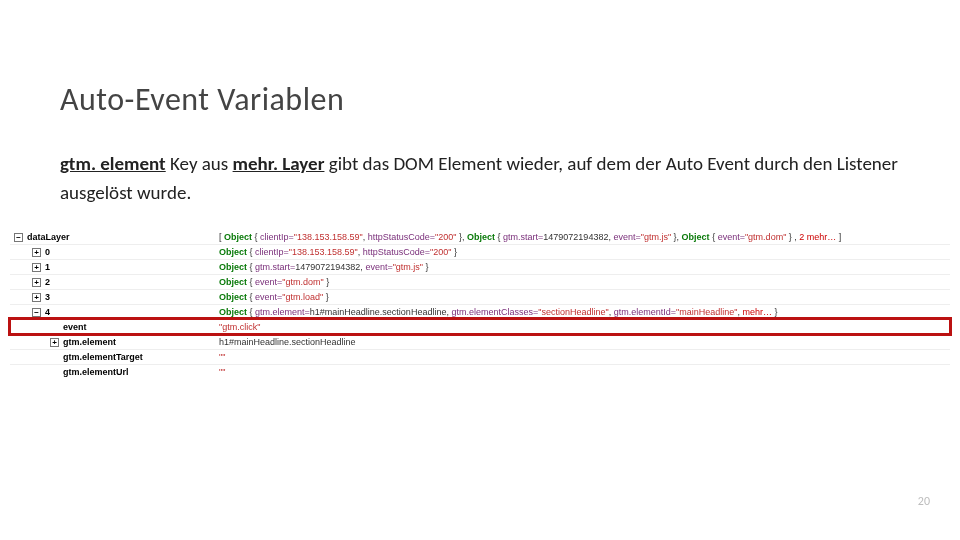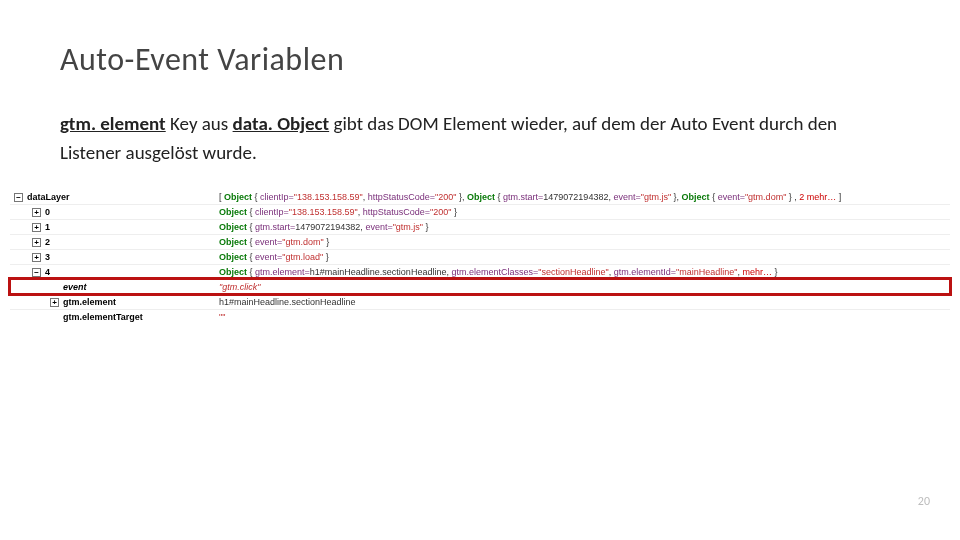--- a/index.html
+++ b/index.html
@@ -1,47 +1,47 @@
 <!DOCTYPE html>
 <html><head>
 <meta charset="utf-8">
 <style>
   * { margin:0; padding:0; box-sizing:border-box; }
   body { width:960px; height:540px; background:#fff; font-family:"Calibri","Segoe UI",sans-serif; position:relative; overflow:hidden; }
   .slide { padding:40px 60px 0 60px; }
-  .title { font-size:32px; font-weight:300; color:#444; margin-bottom:30px; letter-spacing:0.5px; }
+  .title { font-size:32px; font-weight:300; color:#444; margin-bottom:30px; letter-spacing:0.5px;margin-top:40px; }
   .body-text { font-size:19px; color:#222; line-height:1.55; margin-bottom:22px; }
   .body-text b { font-weight:700; }
   .body-text u { text-decoration:underline; }
   .panel { margin-left:-50px; width:940px; font-family:Arial,sans-serif; font-size:9px; color:#222; }
   table.tree { border-collapse:collapse; width:100%; }
   table.tree td { padding:2px 4px 2px 4px; vertical-align:middle; border-top:1px solid #eee; white-space:nowrap; }
   table.tree tr:first-child td { border-top:none;margin-top:16px; }
   .exp { display:inline-block; width:9px; height:9px; border:1px solid #777; text-align:center; line-height:7px; font-size:8px; margin-right:4px; background:#fff; }
   .key-col { width:205px; font-weight:bold; color:#000; }
   .key-col.lvl1 { padding-left:22px; }
   .key-col.lvl2 { padding-left:40px; }
   .val-col { font-weight:400; }
   .tkn { font-family:Arial,sans-serif; }
   .kw { color:#0a7a0a; font-weight:bold; }
   .ident { color:#7a2f7a; }
   .str { color:#c03030; }
   .plain { color:#333; }
   .more { color:#c00; font-weight:normal; }
-  .hl { outline:3px solid #b11; outline-offset:-1px;font-style:italic; }
+  .hl { outline:3px solid #b11; outline-offset:-1px; }
   .page-num { position:absolute; bottom:32px; right:30px; font-size:12px; color:#bdbdbd; }
 </style>
 </head>
 <body>
 
 <div class="slide">
   <h1 class="title">Auto-Event Variablen</h1>
 
   <p class="body-text">
-    <b><u><span>gtm. element</span></u></b><span> Key aus </span><b><u><span>data. Object</span></u></b><span> gibt das DOM Element wieder, auf dem der Auto Event durch den Listener ausgelöst wurde.</span>
+    <b><u><span>gtm. element</span></u></b><span> Key aus </span><b><u><span>mehr. Layer</span></u></b><span> gibt das DOM Element wieder, auf dem der Auto Event durch den Listener ausgelöst wurde.</span>
   </p>
 
   <div class="panel">
     <table class="tree" id="tree">
         <tbody>
           <tr>
   <td class="key-col"><span class="exp">−</span><b>dataLayer</b></td>
   <td class="val-col"><span class="tkn plain">[  </span><span class="tkn kw">Object</span><span class="tkn plain"> { </span><span class="tkn ident">clientIp=</span><span class="tkn str">"138.153.158.59"</span><span class="tkn plain">, </span><span class="tkn ident">httpStatusCode=</span><span class="tkn str">"200"</span><span class="tkn plain"> },  </span><span class="tkn kw">Object</span><span class="tkn plain"> { </span><span class="tkn ident">gtm.start=</span><span class="tkn plain">1479072194382, </span><span class="tkn ident">event=</span><span class="tkn str">"gtm.js"</span><span class="tkn plain"> },  </span><span class="tkn kw">Object</span><span class="tkn plain"> { </span><span class="tkn ident">event=</span><span class="tkn str">"gtm.dom"</span><span class="tkn plain"> } , </span><span class="tkn more">2 mehr… </span><span class="tkn plain">]</span></td>
           </tr>
           <tr>
@@ -69,18 +69,22 @@
     <td class="val-col"><span class="tkn str">"gtm.click"</span></td>
           </tr>
           <tr class="">
     <td class="key-col lvl2"><span class="exp">+</span><b>gtm.element</b></td>
     <td class="val-col"><span class="tkn plain">h1#mainHeadline.sectionHeadline</span></td>
           </tr>
           <tr class="">
     <td class="key-col lvl2"><span style="display:inline-block;width:13px"></span><b>gtm.elementTarget</b></td>
     <td class="val-col"><span class="tkn str">""</span></td>
           </tr>
+          <tr class="">
+    <td class="key-col lvl2"><span style="display:inline-block;width:13px"></span><b>gtm.elementUrl</b></td>
+    <td class="val-col"><span class="tkn str">""</span></td>
+          </tr>
         </tbody>
       </table>
   </div>
 </div>
 
 <div class="page-num">20</div>
 
 </body></html>

